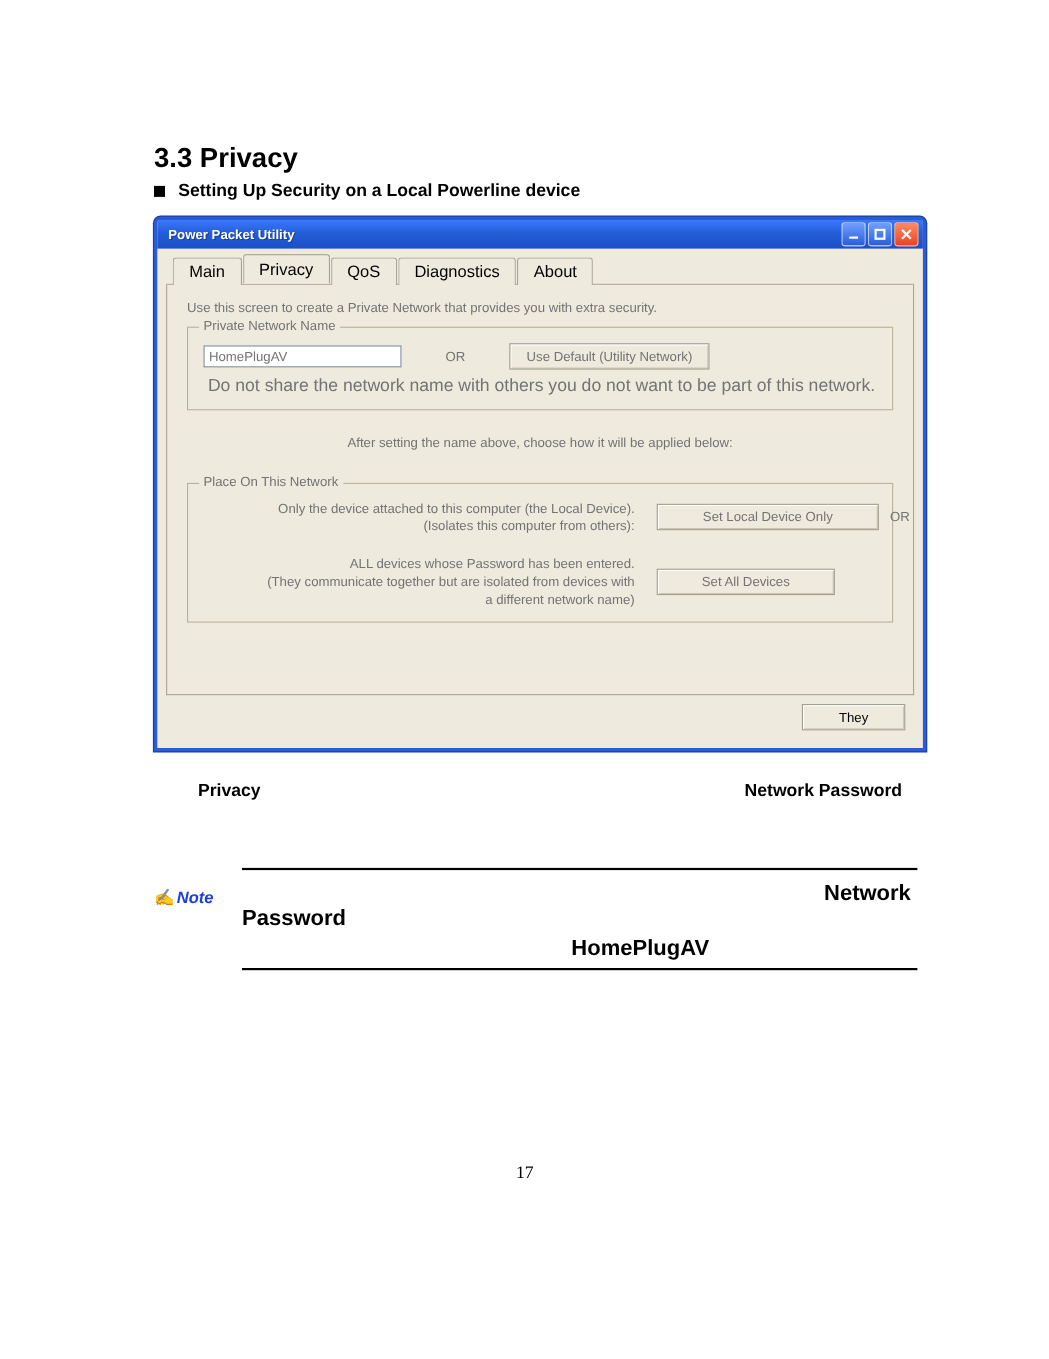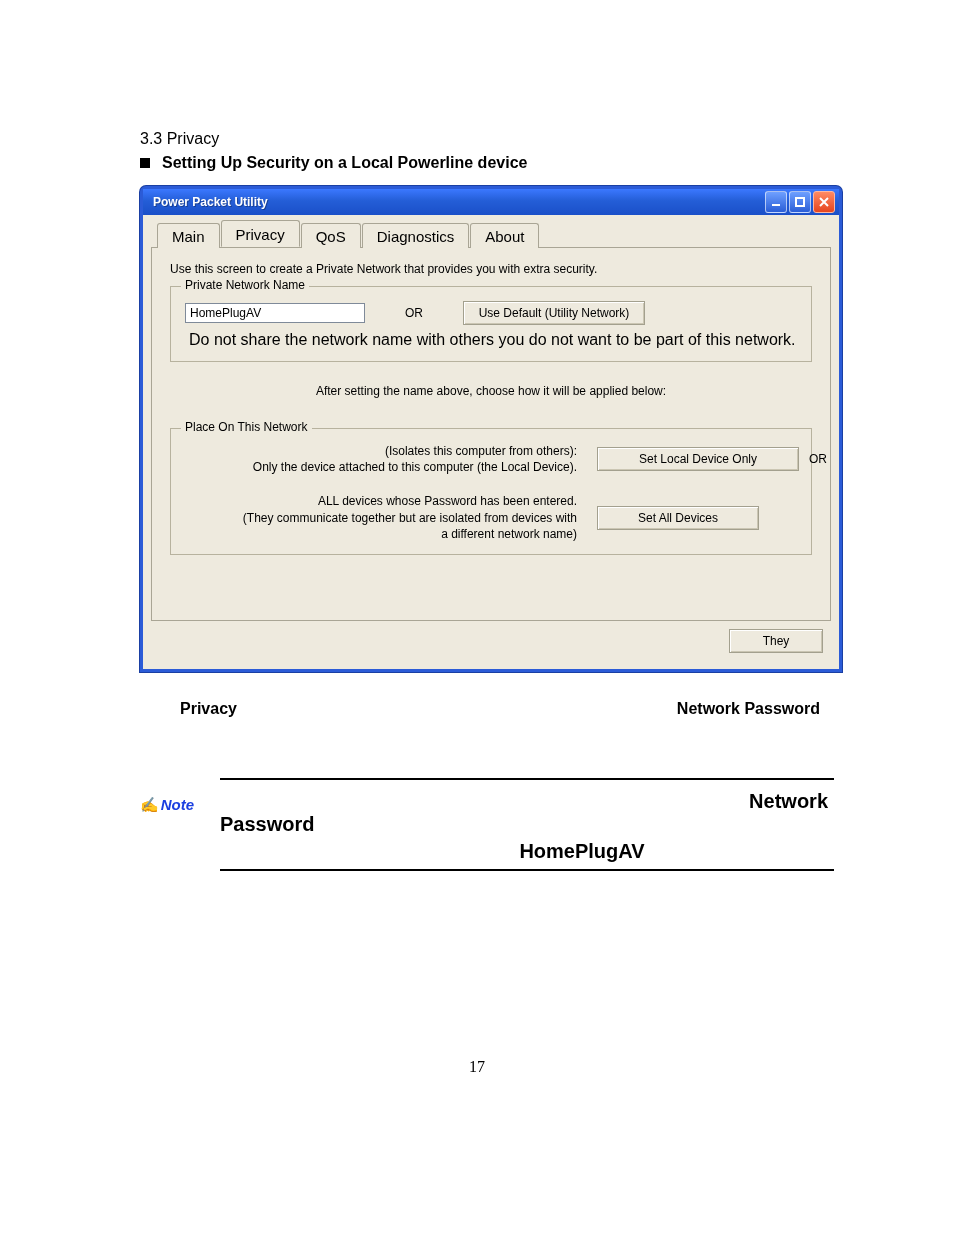--- a/index.html
+++ b/index.html
@@ -9,22 +9,22 @@
     font-family: Arial, "Helvetica Neue", Helvetica, sans-serif;
     width: 954px;
   }
   .page {
     padding: 130px 120px 60px 140px;
     position: relative;
     min-height: 1100px;
     box-sizing: border-box;
   }
   .section-title {
-    font-size: 16px;
-    font-weight: normal;
+    font-size: 25px;
+    font-weight: bold;
     margin: 0 0 6px 0;
   }
   .bullet-line {
     display: flex;
     align-items: center;
     gap: 12px;
     margin-bottom: 14px;
   }
   .bullet {
     width: 10px;
@@ -110,21 +110,21 @@
     border-bottom: 1px solid #eeeade;
     z-index: 2;
   }
 
   .tab-pane {
     border: 1px solid #a9a595;
     border-top: none;
     background: #eeeade;
     padding: 14px 18px 18px 18px;
     font-size: 12px;
-    color: #000000;
+    color: #737373;
     min-height: 340px;
   }
 
   .intro { margin: 0 0 6px 0; }
 
   .groupbox {
     border: 1px solid #b7b29e;
     margin: 10px 0 16px 0;
     padding: 14px 14px 12px 14px;
     position: relative;
@@ -320,22 +320,22 @@
           <div class="subnote">Do not share the network name with others you do not want to be part of this network.</div>
         </div>
 
         <div class="mid-instr">After setting the name above, choose how it will be applied below:</div>
 
         <div class="groupbox">
           <span class="legend">Place On This Network</span>
 
           <div class="placement">
             <div class="place-text">
+              <div>Only the device attached to this computer (the Local Device).</div>
               <div>(Isolates this computer from others):</div>
-              <div>Only the device attached to this computer (the Local Device).</div>
             </div>
             <div class="place-btn-col">
               <span class="xp-btn small">Set Local Device Only</span>
               <span class="or-center">OR</span>
             </div>
 
             <div class="place-text">
               <div>ALL devices whose Password has been entered.</div>
               <div>(They communicate together but are isolated from devices with</div>
               <div>a different network name)</div>

